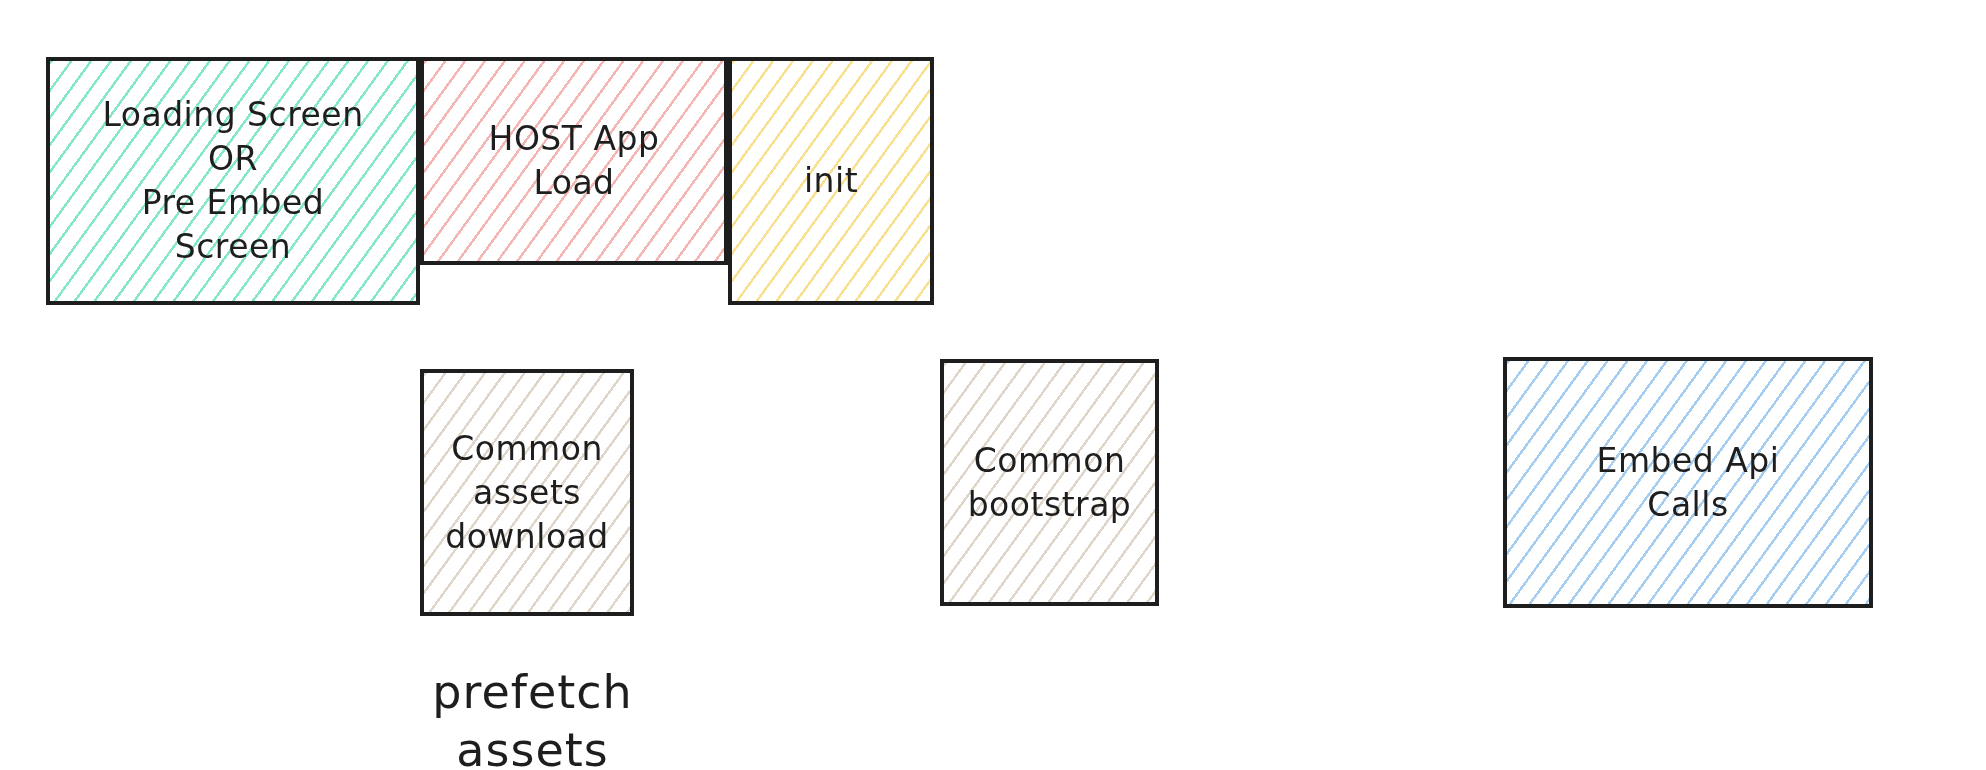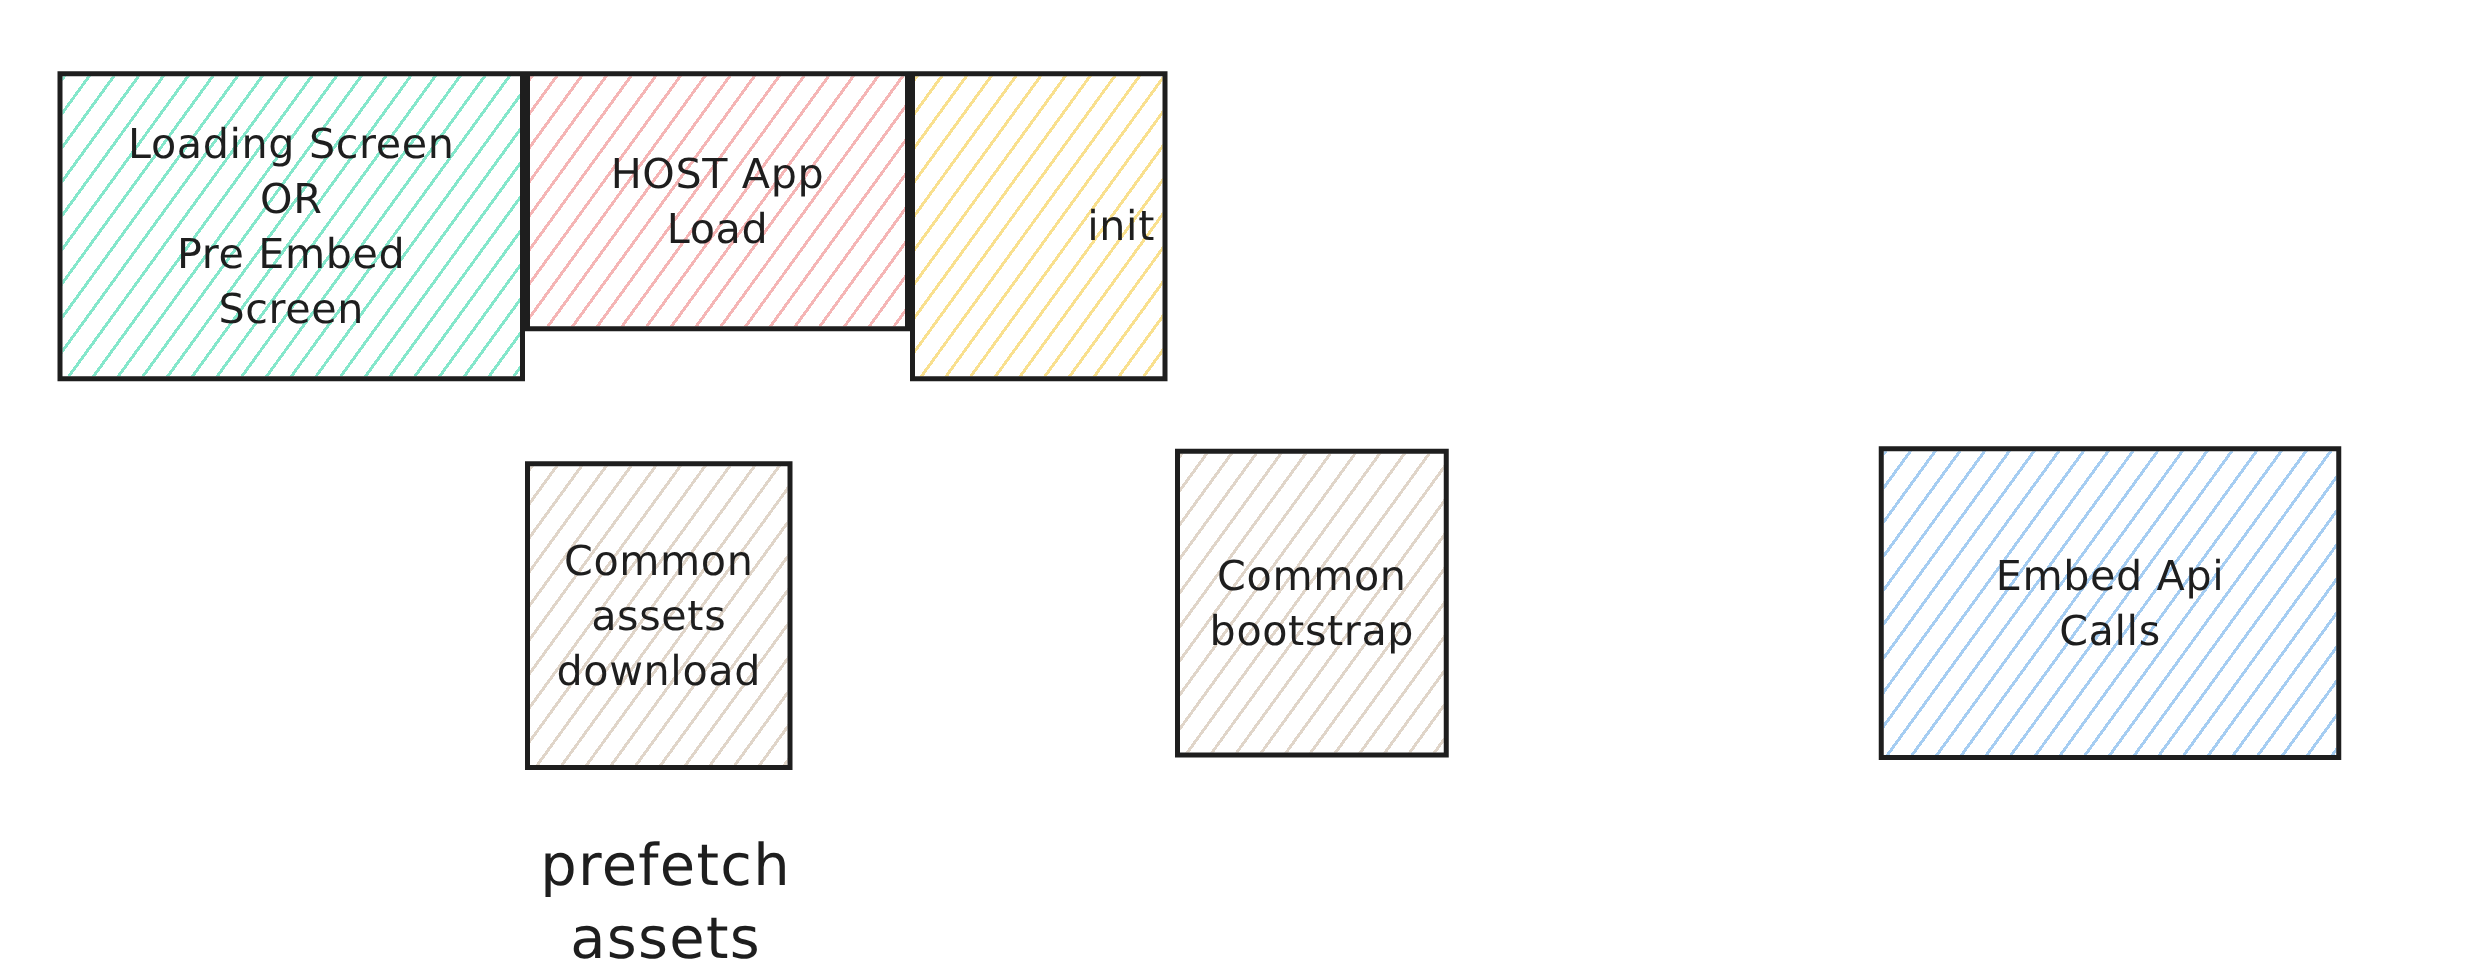--- a/index.html
+++ b/index.html
@@ -37,21 +37,21 @@
   .box .label {
     white-space: pre-line;
     font-size: 33px;
     line-height: 44px;
     letter-spacing: 0.5px;
     padding: 0 6px;
   }
   
   #box-loading-screen   { left: 46px;   top: 57px;  width: 374px; height: 248px; }
   #box-host-app-load    { left: 420px;  top: 57px;  width: 308px; height: 208px; text-align: center; }
-  #box-init             { left: 728px;  top: 57px;  width: 206px; height: 248px; justify-content: flex-end; }
+  #box-init             { left: 728px;  top: 57px;  width: 206px; height: 248px; }
   
   #box-common-assets    { left: 420px;  top: 369px; width: 214px; height: 247px; }
   
   #box-common-bootstrap { left: 940px;  top: 359px; width: 219px; height: 247px; }
   #box-embed-level      { left: 1159px; top: 359px; width: 338px; height: 247px; }
   #box-embed-api        { left: 1503px; top: 357px; width: 370px; height: 251px; }
 
   .free-label {
     position: absolute;
     left: 360px;

